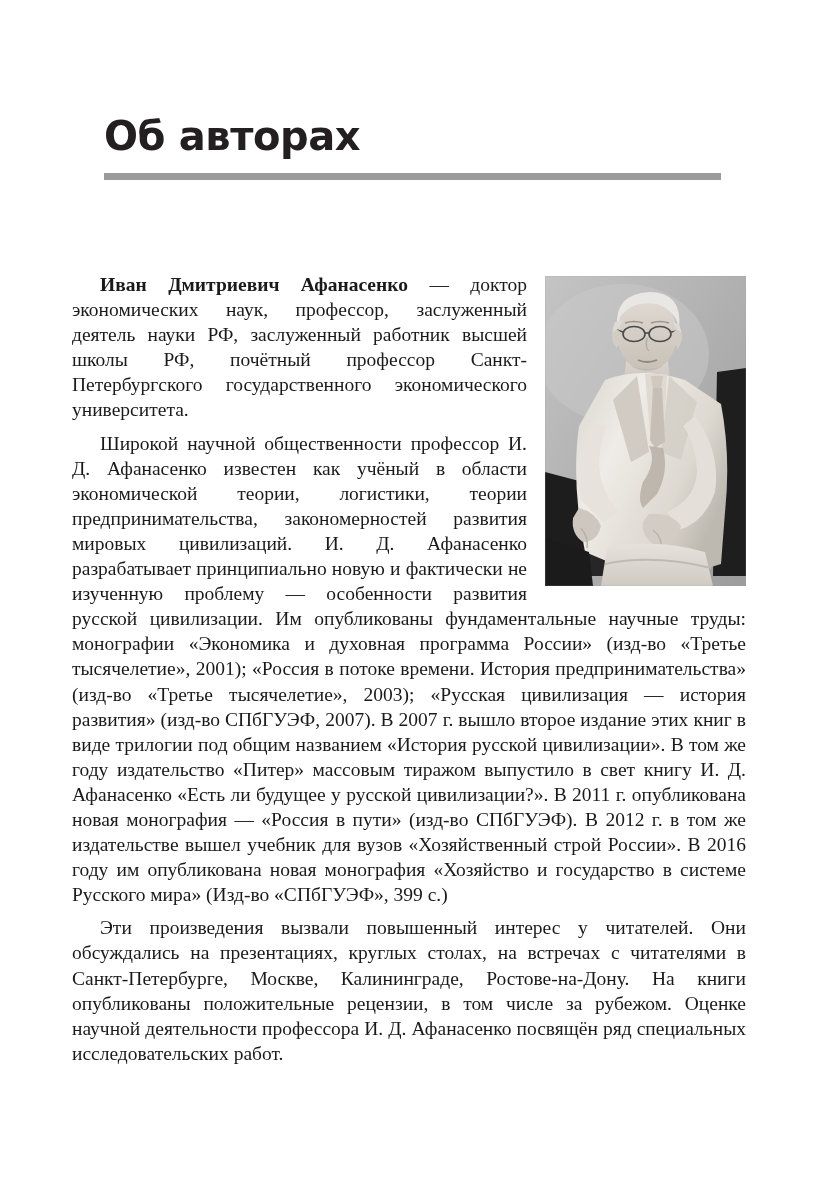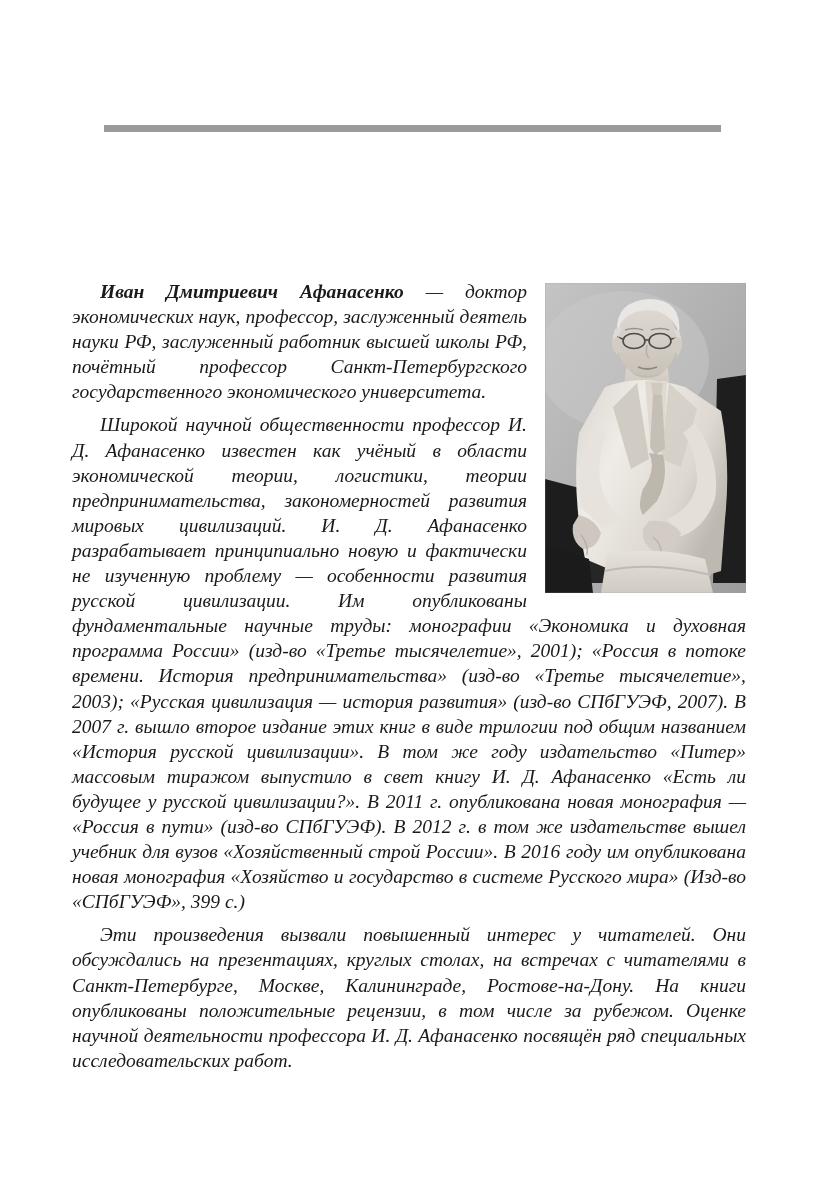--- a/index.html
+++ b/index.html
@@ -46,23 +46,22 @@
     margin-top: 13px;
     width: 617px;
     height: 7px;
     background: #9a9a9a;
   }
 
   
   .body-region {
     position: absolute;
     left: 72px;
-    top: 279px;
+    top: 272px;
     width: 674px;
-    font-style: italic;
   }
 
   
   .portrait {
     float: right;
     width: 201px;
     height: 310px;
     margin: 4px 0 6px 18px;
     position: relative;
     overflow: hidden;
@@ -94,20 +93,21 @@
   p.para:last-child {
     text-align: justify;
   }
 </style>
 </head>
 <body>
 
 <div class="page">
 
   <div class="heading-block">
+    <h1 class="page-title">Об авторах</h1>
     <div class="title-rule"></div>
   </div>
 
   <div class="body-region">
 
     <div class="portrait">
       <svg viewBox="0 0 201 310" preserveAspectRatio="none" aria-hidden="true">
         <defs>
           <linearGradient id="bg" x1="0" y1="0" x2="1" y2="1">
             <stop offset="0%" stop-color="#c4c4c4"></stop>

